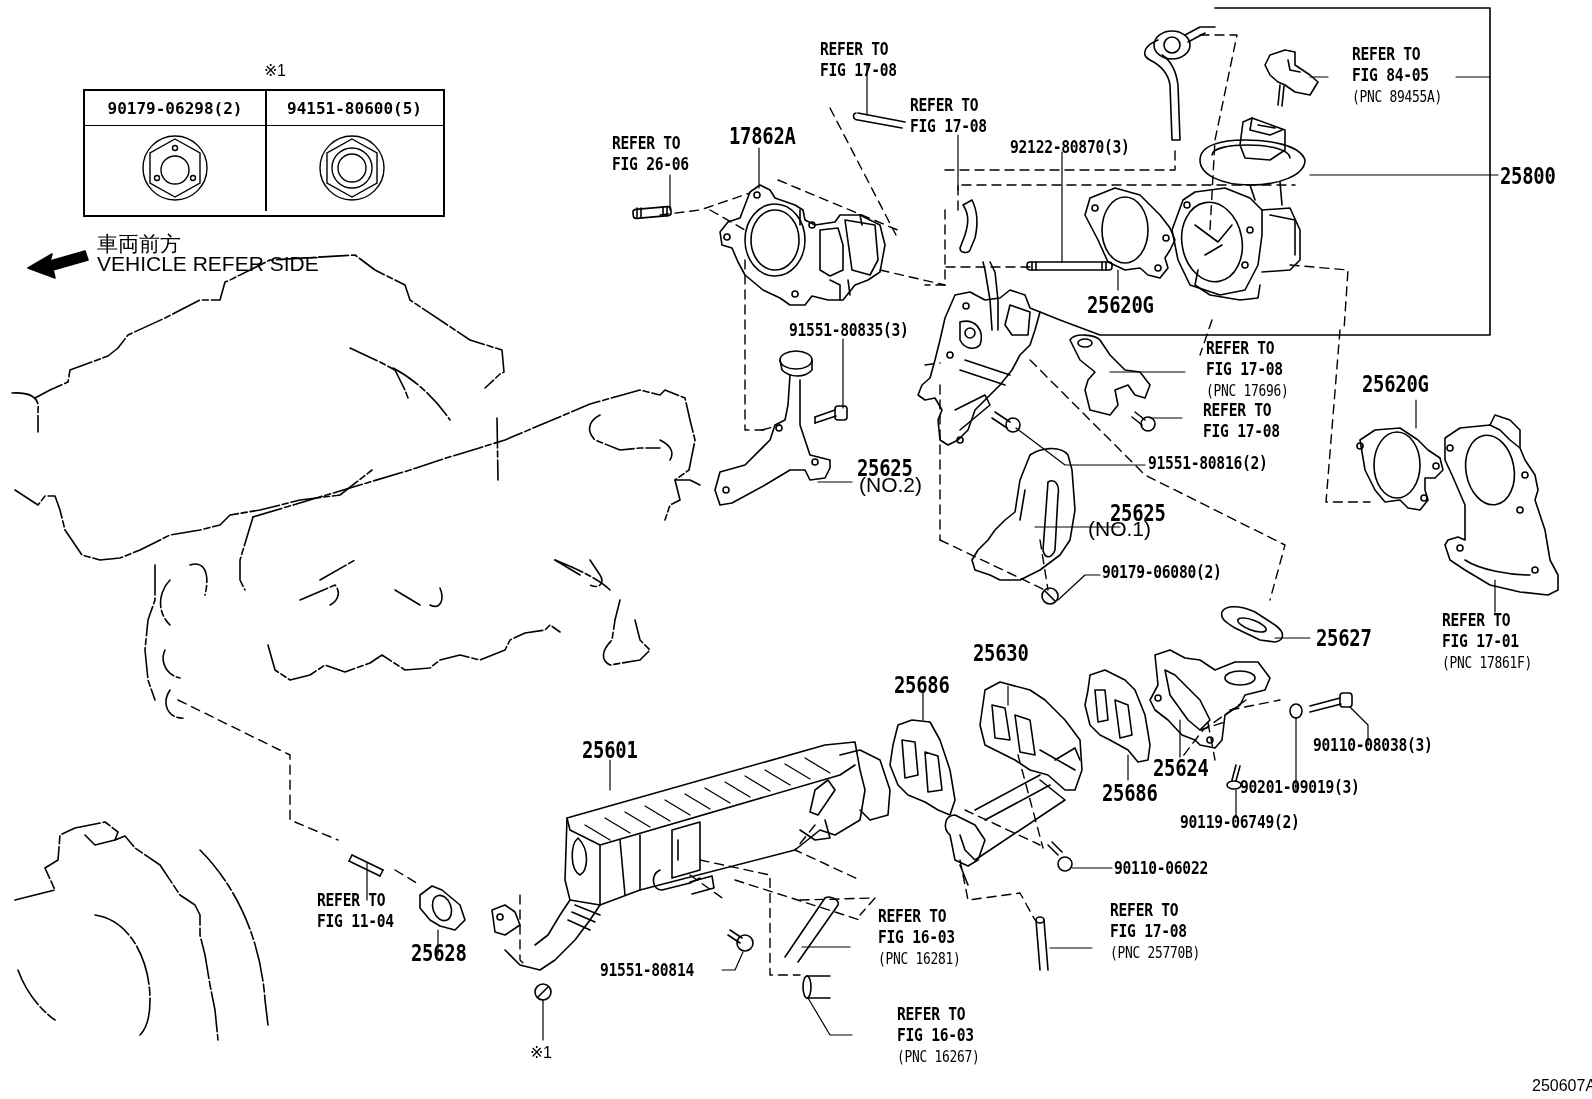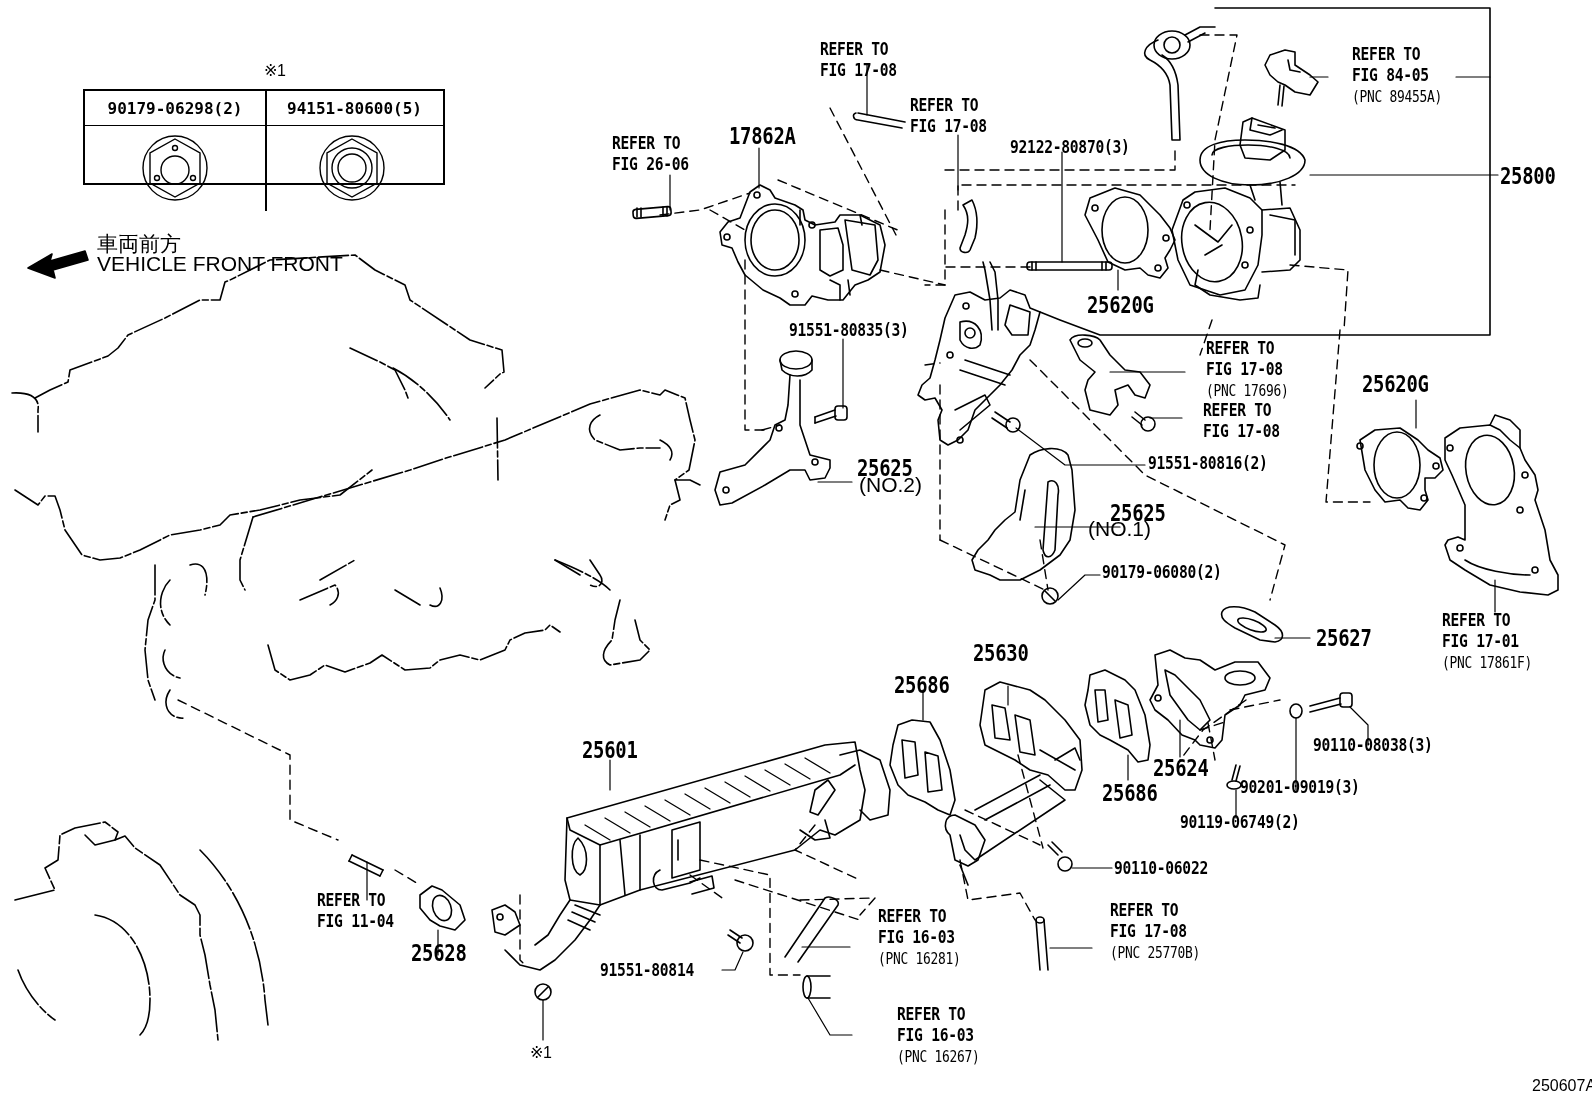--- a/index.html
+++ b/index.html
@@ -8,21 +8,21 @@
   #diagram { position:absolute; left:0; top:0; width:1592px; height:1099px; }
   .lbl { position:absolute; font-family:"DejaVu Sans Mono","Liberation Mono",monospace;
          font-weight:bold; font-size:17px; line-height:21px; white-space:pre; color:#000;
          transform:scaleX(0.86); transform-origin:left top; letter-spacing:-0.3px; }
   .big { font-size:23px; line-height:26px; transform:scaleX(0.82); }
   .sub { font-family:"DejaVu Sans Mono","Liberation Mono",monospace; font-weight:normal; font-size:15px; line-height:19px; }
   .plain { font-family:"Liberation Sans","DejaVu Sans",sans-serif; font-weight:normal; font-size:21px; transform:none; letter-spacing:0; }
   .note { font-family:"Liberation Sans","DejaVu Sans",sans-serif; font-weight:normal; font-size:16px; transform:none; }
   .ref { cursor:pointer; }
   .part { cursor:pointer; }
-  .tbl { position:absolute; left:83px; top:89px; width:362px; height:96px; border:2px solid #000; box-sizing:border-box; }
+  .tbl { position:absolute; left:83px; top:89px; width:362px; height:128px; border:2px solid #000; box-sizing:border-box; }
   .tbl .hdr { position:absolute; top:0; height:35px; border-bottom:1.5px solid #000; box-sizing:border-box;
               font-family:"DejaVu Sans Mono","Liberation Mono",monospace; font-weight:bold; font-size:16px;
               display:flex; align-items:center; justify-content:center; }
   .tbl .c1 { left:0; width:181px; border-right:1.5px solid #000; }
   .tbl .c2 { left:181px; width:177px; }
   .tbl .cell { position:absolute; top:35px; height:85px; box-sizing:border-box; }
   .tbl .vsep { position:absolute; left:180px; top:0; width:1.5px; height:120px; background:#000; }
 </style>
 </head>
 <body>
@@ -410,21 +410,21 @@
     <svg width="177" height="85" viewBox="0 0 177 85" fill="none" stroke="#000" stroke-width="1.4">
       <circle cx="86" cy="42" r="32"></circle>
         <polygon points="86,13 111,27 111,57 86,71 61,57 61,27"></polygon>
       <circle cx="86" cy="42" r="20"></circle>
         <circle cx="86" cy="42" r="14"></circle>
     </svg>
   </div>
 </div>
 
 <div class="lbl plain" style="left:97px;top:233px;">車両前方</div>
-<div class="lbl plain" style="left:97px;top:253px;">VEHICLE FRONT FRONT</div>
+<div class="lbl plain" style="left:97px;top:253px;">VEHICLE REFER SIDE</div>
 
 <div class="lbl big part" style="left:729px;top:123px;">17862A</div>
 <div class="lbl big part" style="left:1500px;top:163px;">25800</div>
 <div class="lbl big part" style="left:1087px;top:292px;">25620G</div>
 <div class="lbl big part" style="left:1362px;top:371px;">25620G</div>
 <div class="lbl big part" style="left:857px;top:455px;">25625</div>
 <div class="lbl sub plain" style="left:859px;top:475px;">(NO.2)</div>
 <div class="lbl big part" style="left:1110px;top:500px;">25625</div>
 <div class="lbl sub plain" style="left:1088px;top:519px;">(NO.1)</div>
 <div class="lbl big part" style="left:1316px;top:625px;">25627</div>

